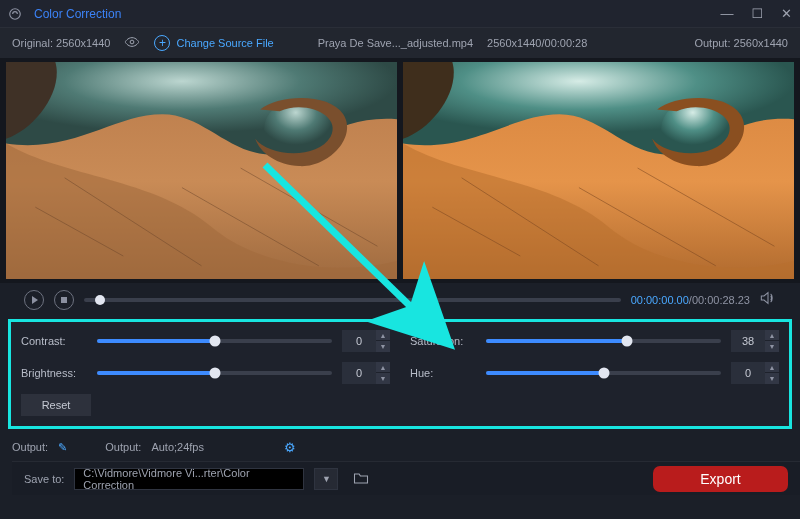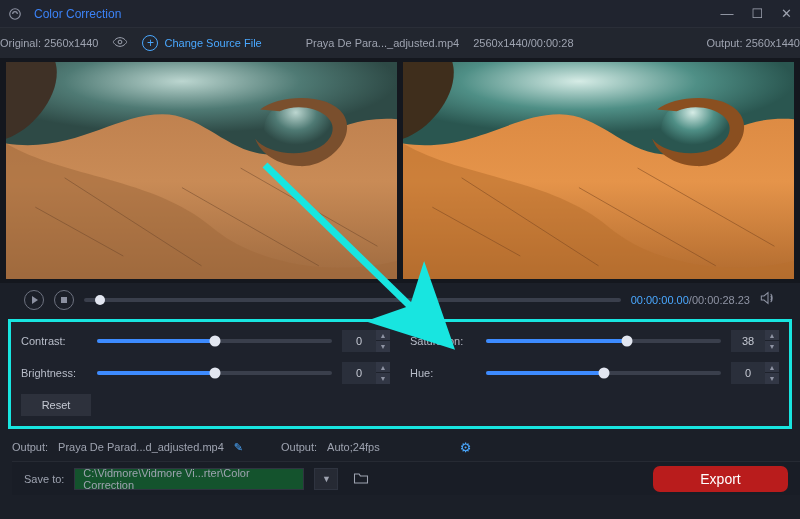--- a/index.html
+++ b/index.html
@@ -2,21 +2,21 @@
 <html><head>
 <meta charset="utf-8">
 <style>
   * { box-sizing: border-box; margin: 0; padding: 0; font-family: "Segoe UI", Arial, sans-serif; }
   html, body { width: 800px; height: 519px; overflow: hidden; background: #1b1f28; color: #c5c9d3; }
   .titlebar { height: 28px; display: flex; align-items: center; padding: 0 8px; background: #20242f; border-bottom: 1px solid #2a2e38; }
   .titlebar .logo { display: flex; align-items: flex-end; gap: 12px; font-size: 12px; color: #3b82f6; }
   .titlebar .logo svg { width: 14px; height: 14px; }
   .titlebar .win-controls { margin-left: auto; display: flex; gap: 18px; }
   .titlebar .win-controls span { font-size: 13px; color: #9ea3b0; cursor: pointer; }
-  .topbar { height: 30px; display: flex; align-items: center; padding: 0 0; background: #22262f; font-size: 11px; color: #9ea3b0; gap: 14px; }
+  .topbar { height: 30px; display: flex; align-items: center; padding: 0 12px; background: #22262f; font-size: 11px; color: #9ea3b0; gap: 14px; }
   .topbar .eye { color: #9ea3b0; }
   .topbar .change-source { display: flex; align-items: center; gap: 6px; color: #4aa8ff; cursor: pointer; }
   .topbar .change-source .plus { width: 16px; height: 16px; border: 1.5px solid #4aa8ff; border-radius: 50%; display: flex; align-items: center; justify-content: center; font-size: 12px; line-height: 1; }
   .topbar .spacer { flex: 1; }
   .previews { height: 225px; display: flex; gap: 6px; padding: 4px 6px; background: #14171e; }
   .preview { flex: 1; position: relative; overflow: hidden; background: #000; }
   .preview svg { width: 100%; height: 100%; display: block; }
   .transport { height: 34px; display: flex; align-items: center; padding: 0 24px; gap: 10px; background: #1b1f28; }
   .circbtn { width: 20px; height: 20px; border: 1.4px solid #6d7280; border-radius: 50%; display: flex; align-items: center; justify-content: center; cursor: pointer; }
   .circbtn.play::after { content: ""; border-left: 6px solid #8b90a0; border-top: 4px solid transparent; border-bottom: 4px solid transparent; margin-left: 2px; }
@@ -38,21 +38,21 @@
   .numbox .val { flex: 1; text-align: center; font-size: 11px; color: #c5c9d3; }
   .numbox .spin { width: 14px; display: flex; flex-direction: column; }
   .numbox .spin span { height: 11px; display: flex; align-items: center; justify-content: center; font-size: 7px; color: #8e93a3; background: #323745; cursor: pointer; }
   .numbox .spin span:first-child { border-bottom: 1px solid #1e222c; }
   .reset-btn { width: 70px; height: 22px; background: #2d313c; color: #c5c9d3; font-size: 11px; display: flex; align-items: center; justify-content: center; cursor: pointer; }
   .output-row { height: 28px; display: flex; align-items: center; padding: 0 12px; gap: 10px; font-size: 11px; color: #9ea3b0; background: #1b1f28; }
   .output-row .pencil { color: #4aa8ff; cursor: pointer; }
   .output-row .gear { color: #4aa8ff; cursor: pointer; font-size: 13px; }
   .save-row { height: 34px; display: flex; align-items: center; padding: 0 12px; gap: 10px; background: #191d26; border-top: 1px solid #262a33; margin-left: 12px; }
   .save-row label { font-size: 11px; color: #9ea3b0; }
-  .pathbox { flex: 0 0 230px; height: 22px; background: #14532d; display: flex; align-items: center; padding: 3px 8px; font-size: 11px; color: #9ea3b0; border: 1px solid #2f3440; }
+  .pathbox { flex: 0 0 230px; height: 22px; background: #000000; display: flex; align-items: center; padding: 3px 8px; font-size: 11px; color: #9ea3b0; border: 1px solid #2f3440; }
   .dropbtn { width: 24px; height: 22px; background: #262a34; border: 1px solid #2f3440; display: flex; align-items: center; justify-content: center; font-size: 9px; color: #9ea3b0; cursor: pointer; }
   .folderbtn { width: 26px; height: 22px; display: flex; align-items: center; justify-content: center; cursor: pointer; color: #9ea3b0; }
   .export-btn { margin-left: auto; width: 135px; height: 26px; background: #b91c1c; color: #fff; font-size: 14px; display: flex; align-items: center; justify-content: center; cursor: pointer; border-radius: 7px; }
   
   .arrow-overlay { position: absolute; left: 0; top: 0; width: 800px; height: 519px; pointer-events: none; }
 </style>
 </head>
 <body>
 
 <div class="titlebar">
@@ -75,21 +75,21 @@
   <span class="eye">
     <svg width="16" height="10" viewBox="0 0 24 16">
         <path d="M1 8s4-7 11-7 11 7 11 7-4 7-11 7S1 8 1 8z" fill="none" stroke="#9ea3b0" stroke-width="1.6"></path>
         <circle cx="12" cy="8" r="3" fill="none" stroke="#9ea3b0" stroke-width="1.6"></circle>
       </svg>
   </span>
   <span class="change-source">
     <span class="plus">+</span>
     <span>Change Source File</span>
   </span>
-  <span style="margin-left:30px;">Praya De Para..._adjusted.mp4</span>
+  <span style="margin-left:30px;">Praya De Save..._adjusted.mp4</span>
   <span>2560x1440/00:00:28</span>
   <span class="spacer"></span>
   <span><span>Output:</span> <span>2560x1440</span></span>
 </div>
 
 <div class="previews">
   <div class="preview">
     <svg viewBox="0 0 400 225" preserveAspectRatio="xMidYMid slice">
       <defs>
         <radialGradient id="sea1" cx="45%" cy="22%" r="55%">
@@ -223,21 +223,20 @@
             <span>▼</span>
           </span>
       </div>
     </div>
   </div>
   <div class="reset-btn">Reset</div>
 </div>
 
 <div class="output-row">
   <span>Output:</span>
-  <span>Praya De Parad...d_adjusted.mp4</span>
   <span class="pencil">✎</span>
   <span style="width:18px"></span>
   <span>Output:</span>
   <span>Auto;24fps</span>
   <span style="width:60px"></span>
   <span class="gear">⚙</span>
 </div>
 
 <div class="save-row">
   <label>Save to:</label>

